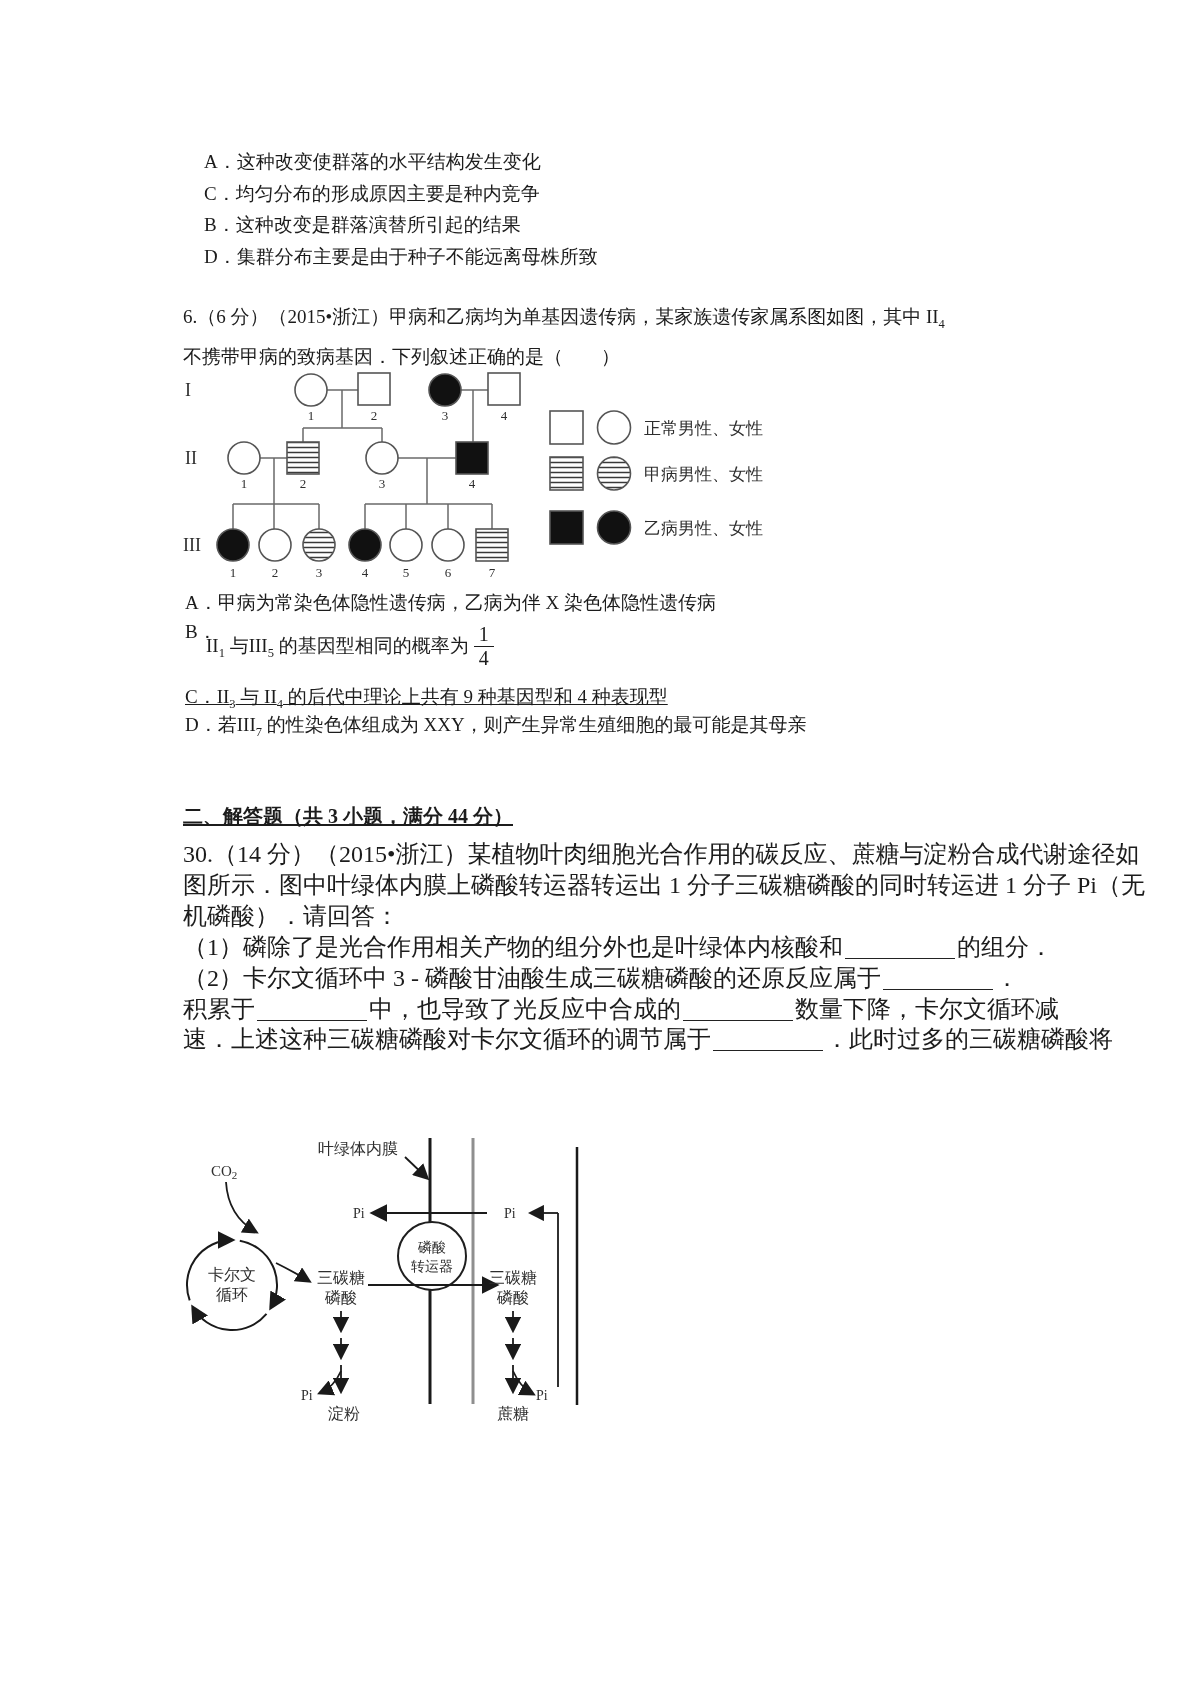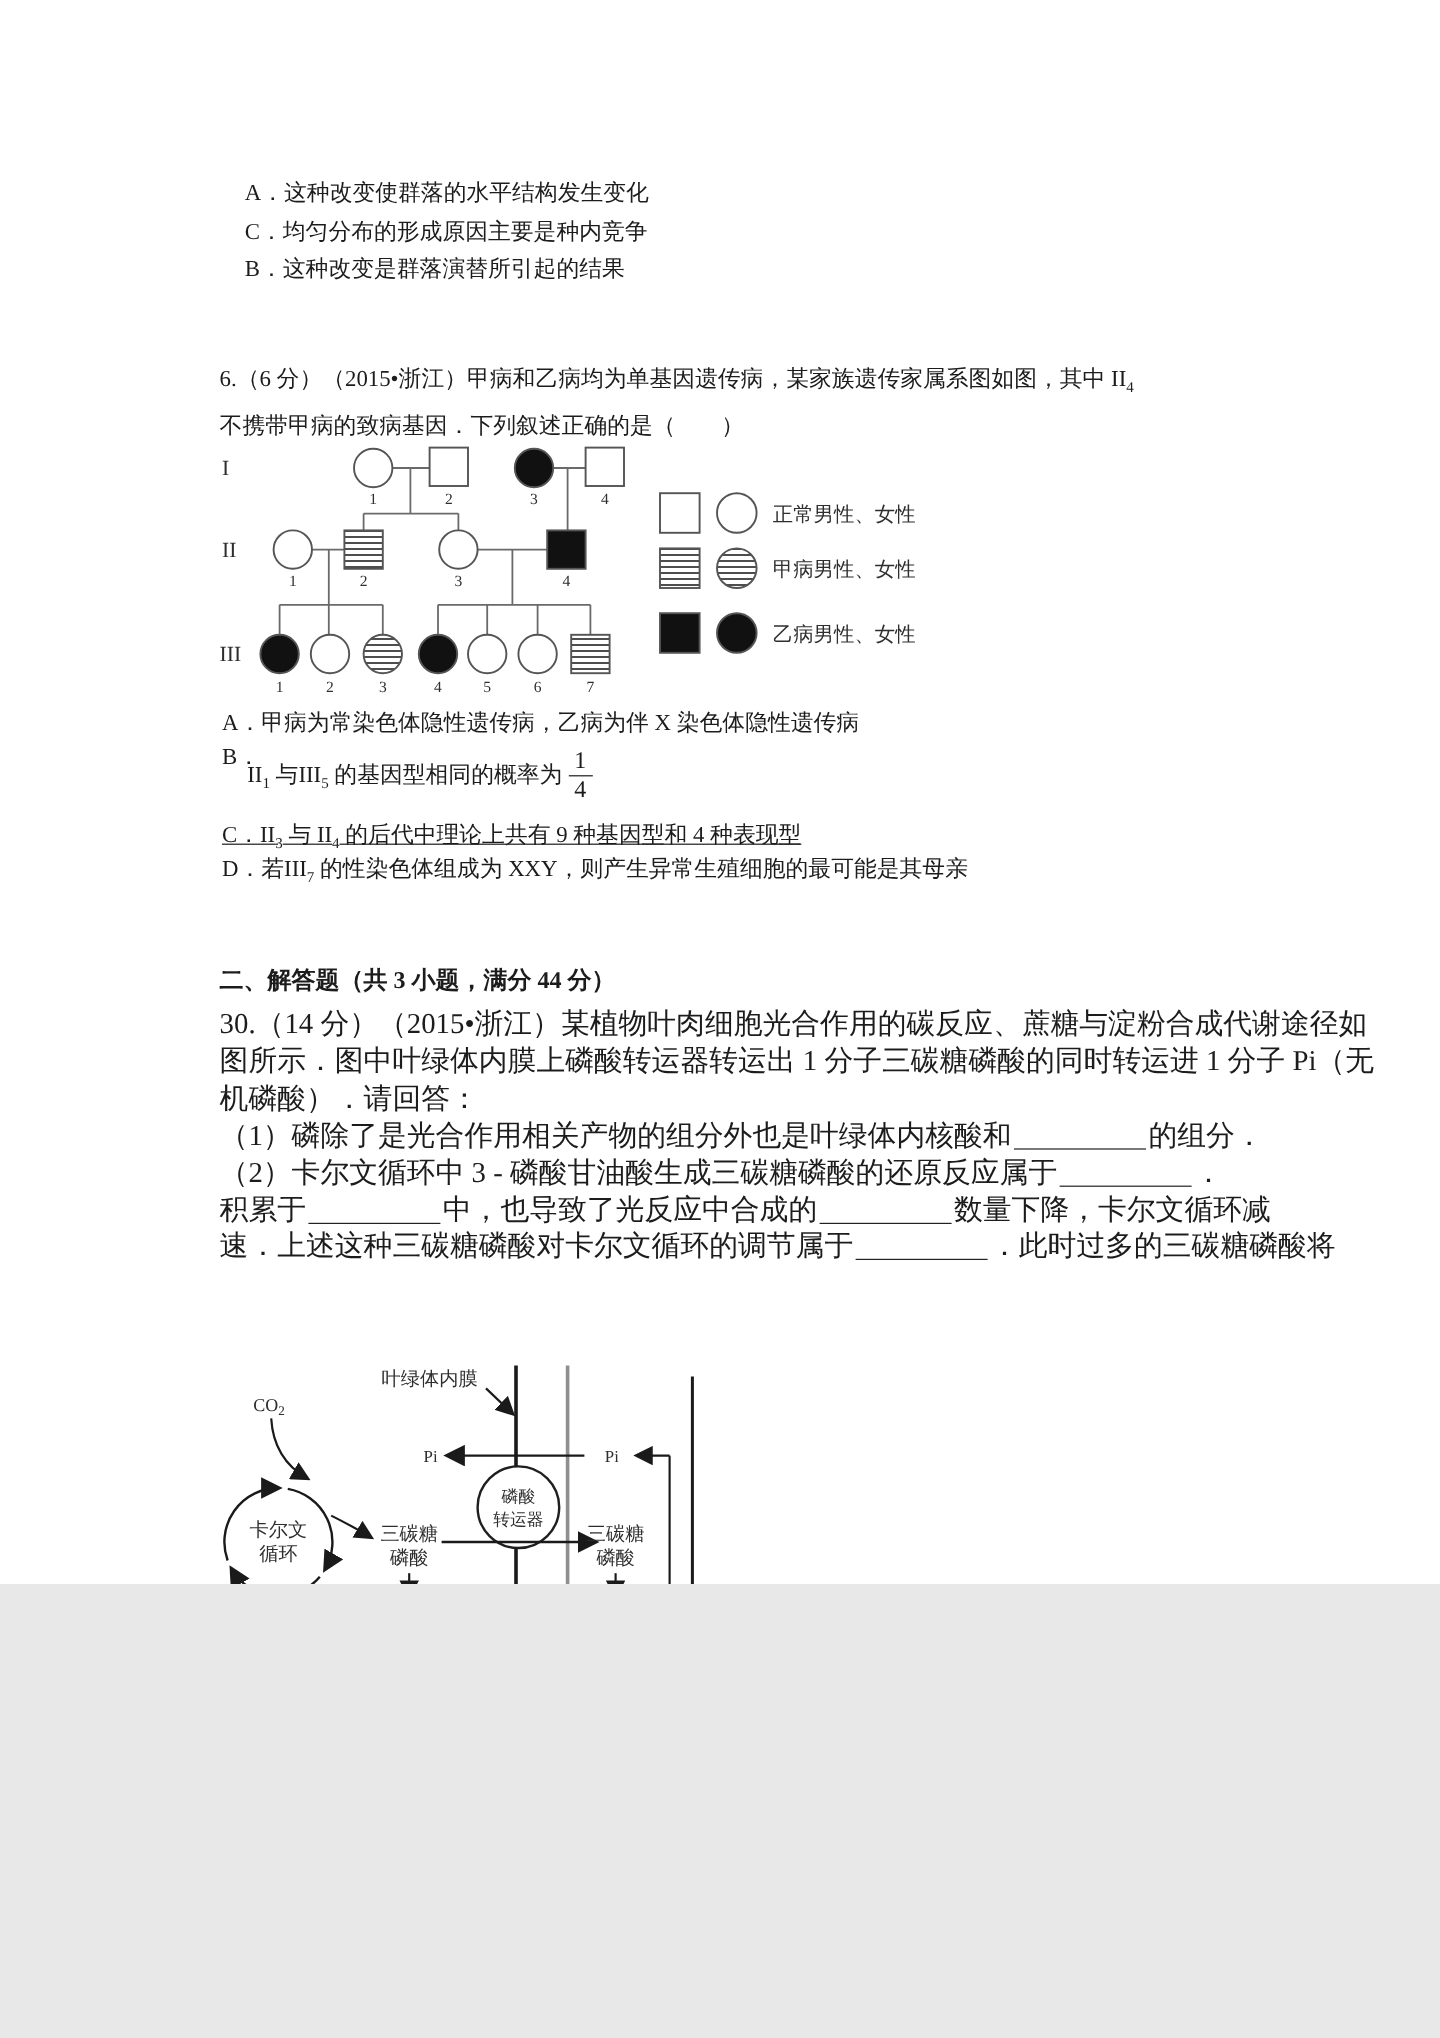--- a/index.html
+++ b/index.html
@@ -1,16 +1,16 @@
 <!DOCTYPE html>
 <html><head>
 <meta charset="utf-8">
 <style>
   html,body{margin:0;padding:0;background:#e8e8e8;}
-  .page{position:relative;width:1200px;height:1320px;background:#ffffff;margin:0 auto;
+  .page{position:relative;width:1200px;height:1698px;background:#ffffff;margin:0 auto;
         font-family:"Liberation Serif","DejaVu Serif",serif;color:#1c1c1c;overflow:hidden;}
   .abs{position:absolute;}
   .tline{font-size:19px;line-height:31.7px;white-space:nowrap;}
   .q30line{font-size:24px;line-height:30.9px;white-space:nowrap;}
   .sechead{font-size:20px;font-weight:bold;white-space:nowrap;}
   sub{font-size:12.5px;}
   .blank{display:inline-block;width:110px;height:1em;border-bottom:1.6px solid #222;
          margin:0 2px;vertical-align:-4px;}
   .bwrap{display:flex;align-items:center;font-size:19px;white-space:nowrap;}
   .frac{display:inline-block;text-align:center;margin-left:5px;font-size:20px;line-height:1.05;}
@@ -21,20 +21,21 @@
 </style>
 </head>
 <body>
 
 <div class="page">
 
   <div class="abs" style="left:204px;top:146px;">
     <div class="tline">A．这种改变使群落的水平结构发生变化</div>
     <div class="tline">C．均匀分布的形成原因主要是种内竞争</div>
     <div class="tline">B．这种改变是群落演替所引起的结果</div>
+    <div class="tline">D．集群分布主要是由于种子不能远离母株所致</div>
   </div>
 
   <div class="abs" style="left:183px;top:301px;">
     <div class="tline"><span>6.（6 分）（2015•浙江）甲病和乙病均为单基因遗传病，某家族遗传家属系图如图，其中 II</span><sub>4</sub></div>
     <div class="tline">不携带甲病的致病基因．下列叙述正确的是（　　）</div>
   </div>
 
   <svg class="abs" style="left:165px;top:360px;" width="650" height="235" viewBox="0 0 650 235">
     <defs>
       <pattern id="hstr" patternUnits="userSpaceOnUse" width="6" height="5">
@@ -121,21 +122,21 @@
     <span class="frac">
       <div class="num">1</div>
       <div class="den">4</div>
     </span>
   </div>
 
   <div class="abs tline" style="left:185px;top:681px;text-decoration:underline;"><span>C．II</span><sub>3</sub><span> 与 II</span><sub>4</sub><span> 的后代中理论上共有 9 种基因型和 4 种表现型</span></div>
 
   <div class="abs tline" style="left:185px;top:709px;"><span>D．若III</span><sub>7</sub><span> 的性染色体组成为 XXY，则产生异常生殖细胞的最可能是其母亲</span></div>
 
-  <div class="abs sechead" style="left:183px;top:803px;">二、解答题（共 3 小题，满分 44 分）</div>
+  <div class="abs sechead" style="left:183px;top:803px;text-decoration:underline;">二、解答题（共 3 小题，满分 44 分）</div>
 
   <div class="abs" style="left:183px;top:839px;">
     <div class="q30line">30.（14 分）（2015•浙江）某植物叶肉细胞光合作用的碳反应、蔗糖与淀粉合成代谢途径如</div>
     <div class="q30line">图所示．图中叶绿体内膜上磷酸转运器转运出 1 分子三碳糖磷酸的同时转运进 1 分子 Pi（无</div>
     <div class="q30line">机磷酸）．请回答：</div>
     <div class="q30line"><span>（1）磷除了是光合作用相关产物的组分外也是叶绿体内核酸和</span><span class="blank"></span><span>的组分．</span></div>
     <div class="q30line"><span>（2）卡尔文循环中 3 - 磷酸甘油酸生成三碳糖磷酸的还原反应属于</span><span class="blank"></span><span>．</span></div>
     <div class="q30line"><span>积累于</span><span class="blank"></span><span>中，也导致了光反应中合成的</span><span class="blank"></span><span>数量下降，卡尔文循环减</span></div>
     <div class="q30line"><span>速．上述这种三碳糖磷酸对卡尔文循环的调节属于</span><span class="blank"></span><span>．此时过多的三碳糖磷酸将</span></div>
   </div>

